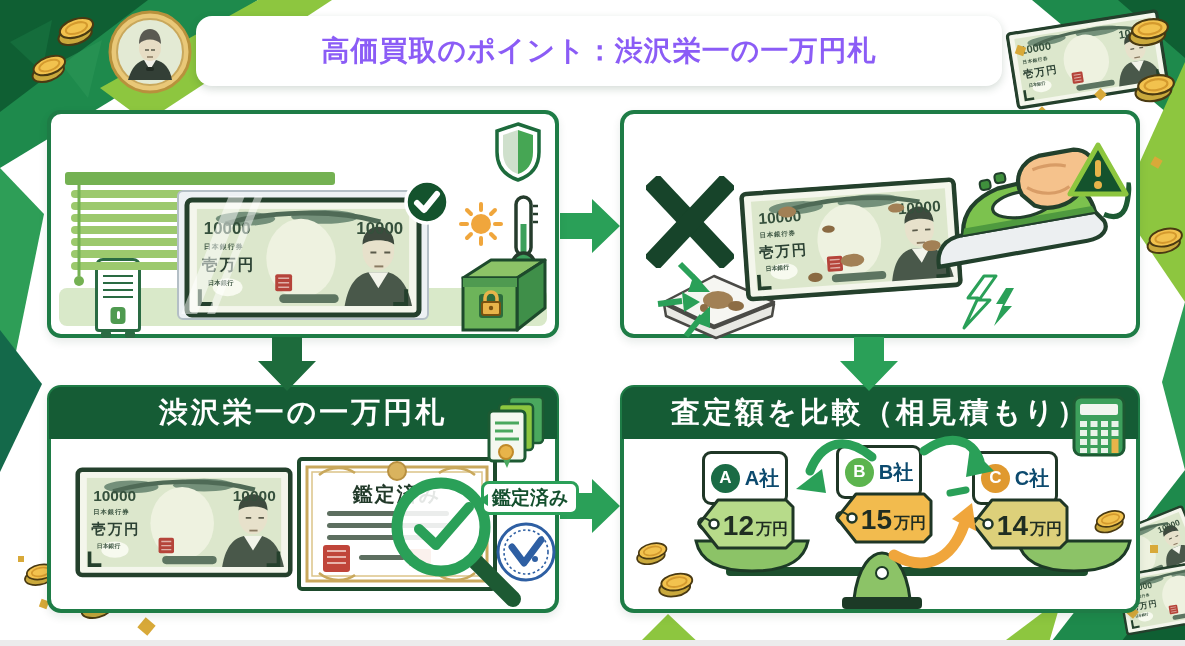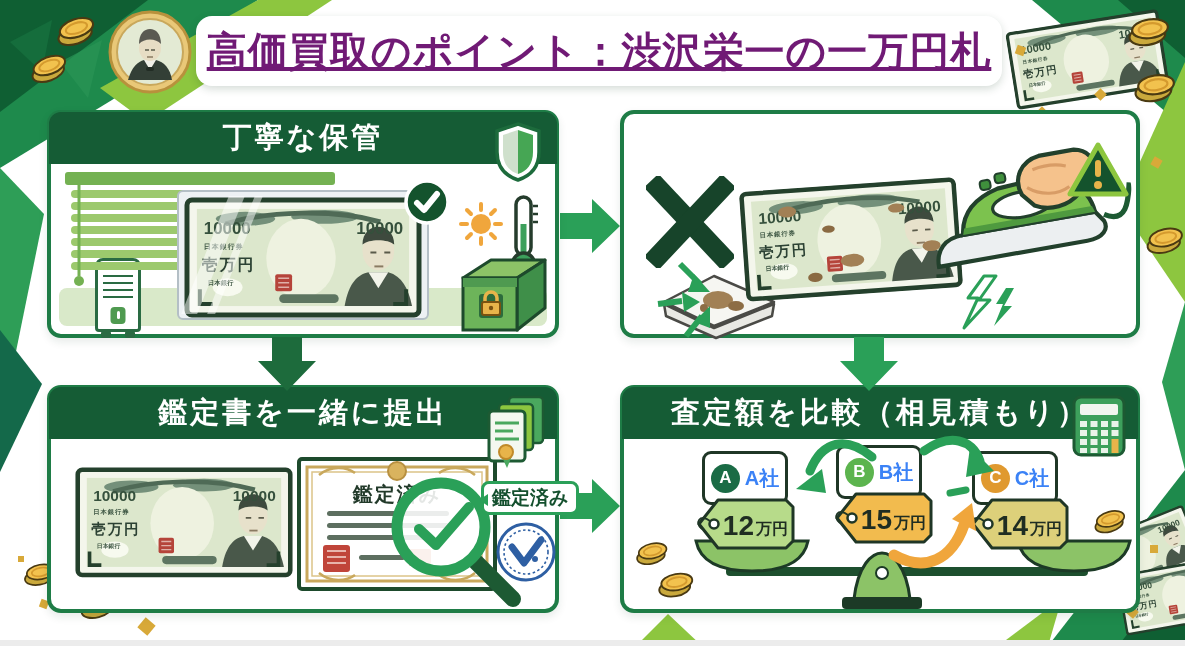--- a/index.html
+++ b/index.html
@@ -4,21 +4,21 @@
 <style>
   html,body{margin:0;padding:0;background:#fff;}
   .canvas{position:relative;width:1185px;height:646px;overflow:hidden;background:#fff;
     font-family:"Liberation Sans","DejaVu Sans",sans-serif;}
   .abs{position:absolute;}
   svg{display:block;}
 
   
   .title-banner{position:absolute;left:196px;top:16px;width:806px;height:70px;background:#fff;
     border-radius:16px;box-shadow:0 3px 8px rgba(20,60,35,.18);display:flex;align-items:center;justify-content:center;z-index:10;}
-  .title-text{font-size:40px;font-weight:900;color:#701a75;letter-spacing:1px;white-space:nowrap;text-decoration:underline;}
+  .title-text{font-size:28px;font-weight:900;color:#8b5cf6;letter-spacing:1px;white-space:nowrap;}
   .medallion{position:absolute;left:108px;top:10px;width:84px;height:84px;z-index:11;}
 
   
   .panel{position:absolute;width:512px;height:228px;background:#fff;border:4px solid #1e7c46;
     border-radius:14px;box-sizing:border-box;z-index:10;box-shadow:0 4px 8px rgba(20,60,35,.10);}
   .panel.wide{width:520px;}
   .panel-header{position:absolute;left:-2px;top:-2px;right:-2px;height:52px;background:#155c35;
     border-radius:12px 12px 0 0;display:flex;align-items:center;justify-content:center;}
   .panel-title{color:#fff;font-size:29px;font-weight:800;letter-spacing:3px;white-space:nowrap;}
 
@@ -48,21 +48,21 @@
   .bubble{position:absolute;left:430px;top:92px;min-width:82px;height:34px;background:#fff;border:3px solid #2aa058;
     border-radius:8px;display:flex;align-items:center;justify-content:center;padding:0 8px;box-sizing:border-box;z-index:4;}
   .bubble:before{content:"";position:absolute;left:-11px;top:10px;border:6px solid transparent;border-right:9px solid #2aa058;}
   .bubble-text{font-size:19px;font-weight:800;color:#14502e;white-space:nowrap;}
 
   
   .company-card{position:absolute;width:86px;height:54px;background:#fff;border:3px solid #1f3626;border-radius:9px;
     box-sizing:border-box;display:flex;align-items:center;justify-content:center;gap:5px;z-index:3;}
   .co-circle{width:29px;height:29px;border-radius:50%;color:#fff;font-size:17px;font-weight:800;
     display:flex;align-items:center;justify-content:center;flex:0 0 auto;}
-  .co-name{font-size:20px;font-weight:800;color:#3b82f6;white-space:nowrap;}
+  .co-name{font-size:20px;font-weight:800;color:#0c4a6e;white-space:nowrap;}
   .tag{position:absolute;width:102px;height:54px;z-index:3;}
 
   
   .deco-note{position:absolute;z-index:2;}
   .deco-coin{position:absolute;z-index:2;}
   .confetti{position:absolute;background:#d8a939;z-index:2;}
 
   
   .bn-denom{font:800 17px "Liberation Sans",sans-serif;fill:#35503c;}
   .bn-issuer{font:600 7px "Liberation Sans",sans-serif;fill:#3c5542;letter-spacing:1px;}
@@ -383,23 +383,20 @@
       <polygon points="8,26 36,8 90,8 62,26" fill="#8cc367" stroke="#1d4a2c" stroke-width="3" stroke-linejoin="round"></polygon>
       <polygon points="62,26 90,8 90,56 62,78" fill="#3f8f49" stroke="#1d4a2c" stroke-width="3" stroke-linejoin="round"></polygon>
       <rect x="8" y="26" width="54" height="52" fill="#6db45a" stroke="#1d4a2c" stroke-width="3"></rect>
       <rect x="8" y="26" width="54" height="9" fill="#4f9a50"></rect>
       <rect x="24" y="42" width="24" height="24" rx="3" fill="#2c6b3c"></rect>
       <path d="M30,50 v-4 a6,6 0 0 1 12,0 v4" stroke="#e8b44a" stroke-width="3.5" fill="none"></path>
       <rect x="27" y="50" width="18" height="13" rx="2" fill="#e8b44a" stroke="#7a5210" stroke-width="2"></rect>
       <circle cx="36" cy="56" r="2.2" fill="#7a5210"></circle>
     </svg>
 
-    <div class="panel-header">
-      <span class="panel-title">丁寧な保管</span>
-    </div>
     <svg class="abs" style="right:12px;top:8px;z-index:4" width="50" height="60" viewBox="0 0 50 60">
       <path d="M25,2 L46,9 V30 C46,46 37,54 25,58 C13,54 4,46 4,30 V9 Z" fill="#fff" stroke="#1d6b3c" stroke-width="3.5"></path>
       <path d="M25,8 L10,13 V30 C10,42 16,49 25,52 Z" fill="#cfe0cc"></path>
       <path d="M25,8 L40,13 V30 C40,42 34,49 25,52 Z" fill="#46a654"></path>
     </svg>
   </div>
 
   <div class="panel wide" style="left:620px;top:110px">
     <svg class="abs" style="left:22px;top:62px" width="88" height="92" viewBox="0 0 88 92">
       <line x1="12" y1="12" x2="76" y2="80" stroke="#17442a" stroke-width="20" stroke-linecap="square"></line>
@@ -547,21 +544,21 @@
     </div>
 
     <svg class="abs" style="left:444px;top:132px;z-index:3" width="62" height="62" viewBox="0 0 62 62">
       <circle cx="31" cy="31" r="28" fill="#fff" stroke="#2e5fa3" stroke-width="3"></circle>
       <circle cx="31" cy="31" r="22" fill="none" stroke="#2e5fa3" stroke-width="1.6" stroke-dasharray="2.5,2.5"></circle>
       <path d="M17,26 L29,42 L46,19" stroke="#2e5fa3" stroke-width="7" fill="none" stroke-linecap="round" stroke-linejoin="round"></path>
       <circle cx="40" cy="38" r="3" fill="#2e5fa3"></circle>
     </svg>
 
     <div class="panel-header">
-      <span class="panel-title">鑑定書を一緒に提出</span>
+      <span class="panel-title">渋沢栄一の一万円札</span>
     </div>
     <svg class="abs" style="right:8px;top:6px;z-index:4" width="62" height="74" viewBox="0 0 62 74">
       <rect x="24" y="2" width="34" height="46" rx="4" fill="#4aa85e" stroke="#1d5a33" stroke-width="2.5"></rect>
       <rect x="14" y="9" width="34" height="46" rx="4" fill="#8dc63f" stroke="#1d5a33" stroke-width="2.5"></rect>
       <rect x="4" y="16" width="36" height="50" rx="4" fill="#f4f8f0" stroke="#1d5a33" stroke-width="3"></rect>
       <g stroke="#4aa85e" stroke-width="3">
           <line x1="10" y1="28" x2="34" y2="28"></line>
           <line x1="10" y1="36" x2="28" y2="36"></line>
           <line x1="10" y1="44" x2="34" y2="44"></line>
         </g>

